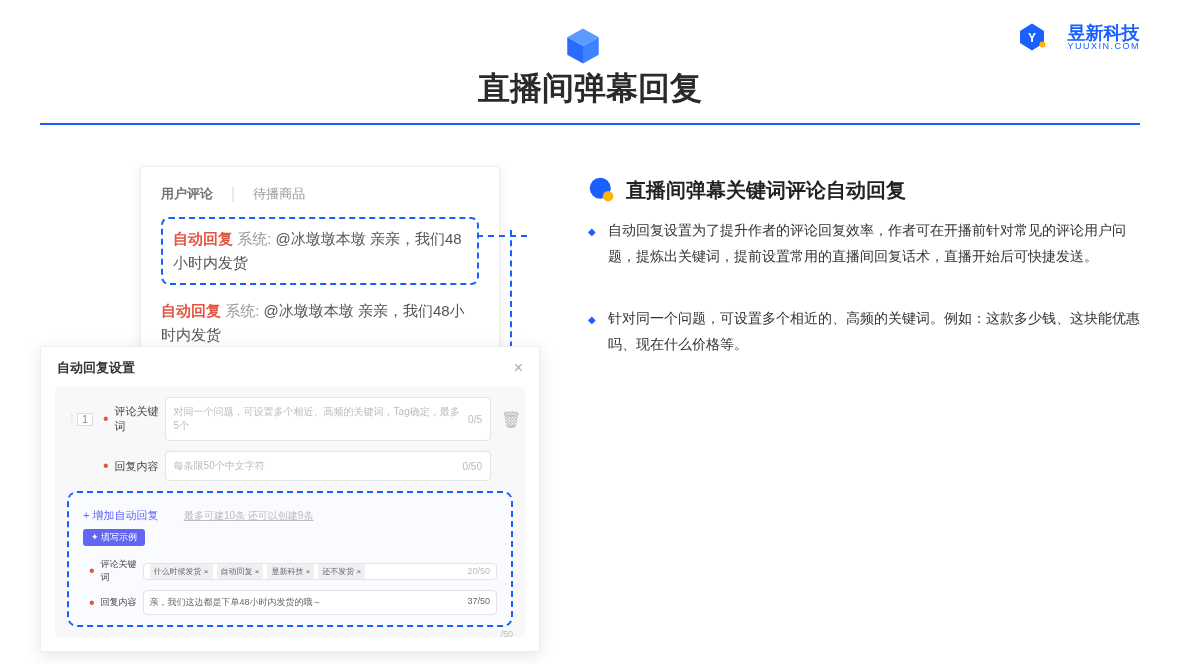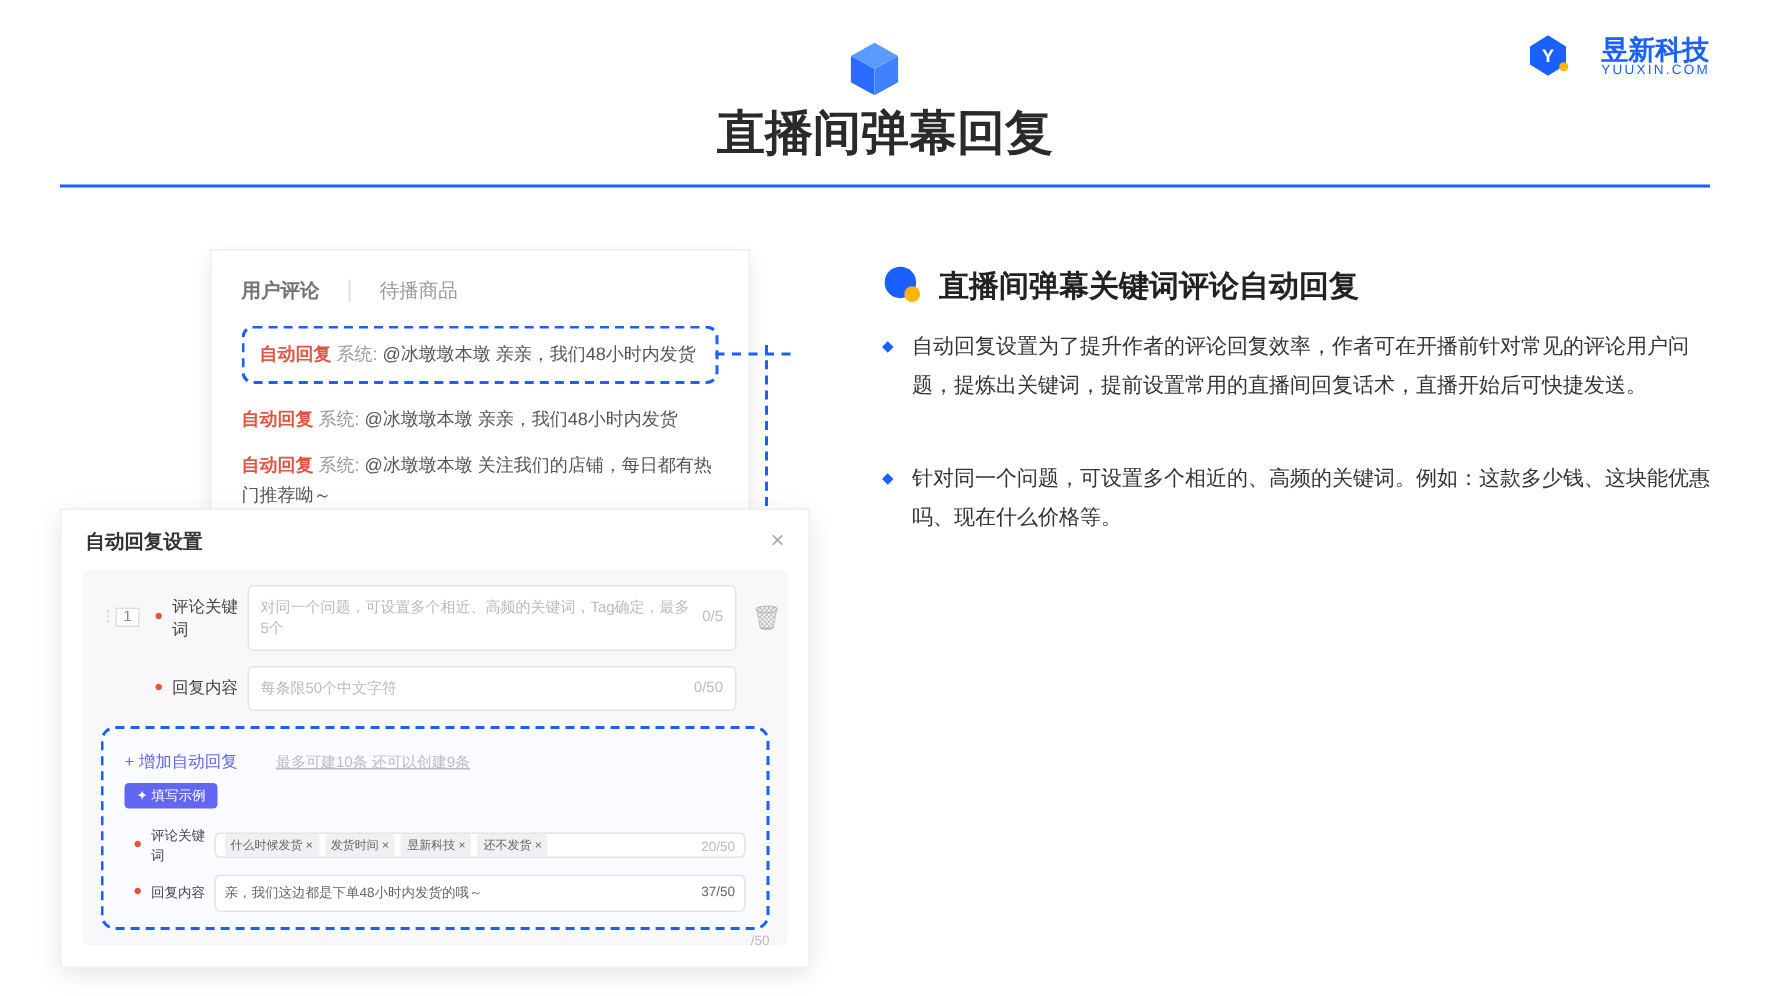--- a/index.html
+++ b/index.html
@@ -36,21 +36,21 @@
   .comment-card {
     width: 360px; margin-left: 100px;
     background: #fff; border: 1px solid #eee;
     box-shadow: 0 4px 12px rgba(0,0,0,0.08);
     padding: 18px 20px 14px 20px; position: relative;
   }
   .comment-tabs { display: flex; gap: 18px; margin-bottom: 14px; }
   .comment-tab { font-size: 13px; color: #999; }
   .comment-tab.active { color: #737373; font-weight: 700; }
   .comment-sep { color: #ddd; margin: 0 0px; }
-  .comment-row { font-size: 12px; color: #555; margin-bottom: 12px; line-height: 1.6; }
+  .comment-row { font-size: 15px; color: #555; margin-bottom: 12px; line-height: 1.6; }
   .auto-label { color: #e25540; font-weight: 600; }
   .sys-label { color: #999; }
   .highlight-box {
     border: 2px dashed #1a60ff; border-radius: 8px;
     padding: 8px 10px; margin-bottom: 14px;
     position: relative;
   }
   .connector-1 {
     position: absolute; top: 16px; right: -50px;
     width: 50px; height: 2px; border-top: 2px dashed #1a60ff;
@@ -186,25 +186,20 @@
           <span class="sys-label">系统:</span>
           <span>@冰墩墩本墩 亲亲，我们48小时内发货</span>
         </div>
         <div class="connector-1"></div>
       </div>
       <div class="comment-row">
         <span class="auto-label">自动回复</span>
         <span class="sys-label">系统:</span>
         <span>@冰墩墩本墩 亲亲，我们48小时内发货</span>
       </div>
-      <div class="comment-row">
-        <span class="auto-label">自动回复</span>
-        <span class="sys-label">系统:</span>
-        <span>@冰墩墩本墩 关注我们的店铺，每日都有热门推荐呦～</span>
-      </div>
     </div>
 
     <div class="settings-card">
       <div class="settings-title-row">
         <span class="settings-title">自动回复设置</span>
         <span class="close-x">×</span>
       </div>
       <div class="settings-body">
         <div class="row">
           <span class="drag">⋮⋮</span>
@@ -231,21 +226,21 @@
           <div>
             <span class="add-link">+ 增加自动回复</span>
             <span class="add-sub">最多可建10条 还可以创建9条</span>
           </div>
           <div class="example-badge">✦ 填写示例</div>
           <div class="tag-row">
             <span class="dot-red">•</span>
             <span class="row-label">评论关键词</span>
             <div class="tag-input">
               <span class="tag">什么时候发货 ×</span>
-              <span class="tag">发货时间 ×</span>
+              <span class="tag">自动回复 ×</span>
               <span class="tag">昱新科技 ×</span>
               <span class="tag">还不发货 ×</span>
               <span class="tag-counter">20/50</span>
             </div>
           </div>
           <div class="tag-row">
             <span class="dot-red">•</span>
             <span class="row-label">回复内容</span>
             <div class="reply-input">
               <span>亲，我们这边都是下单48小时内发货的哦～</span>

